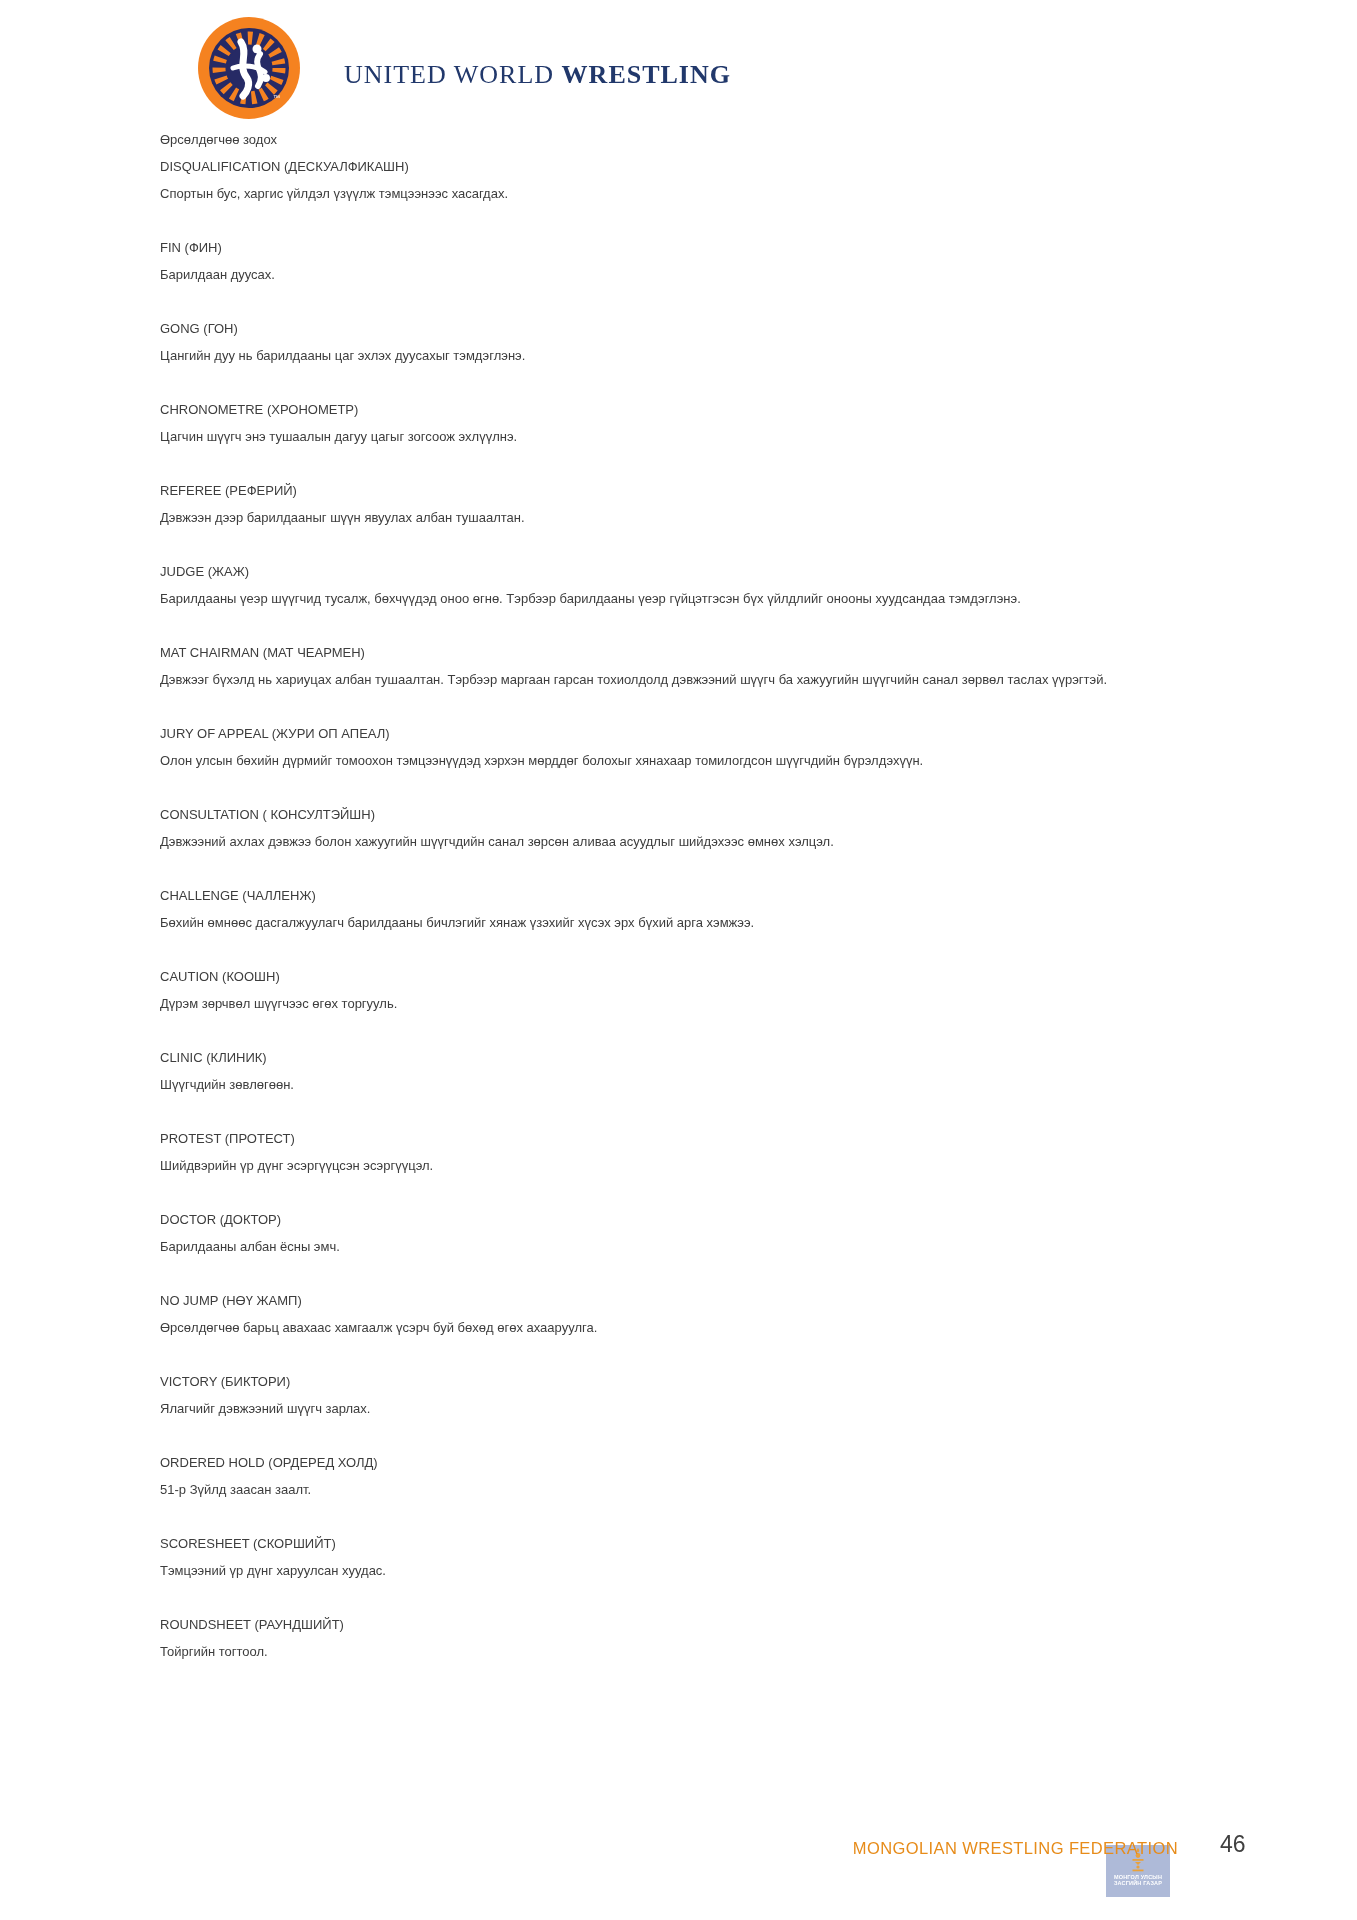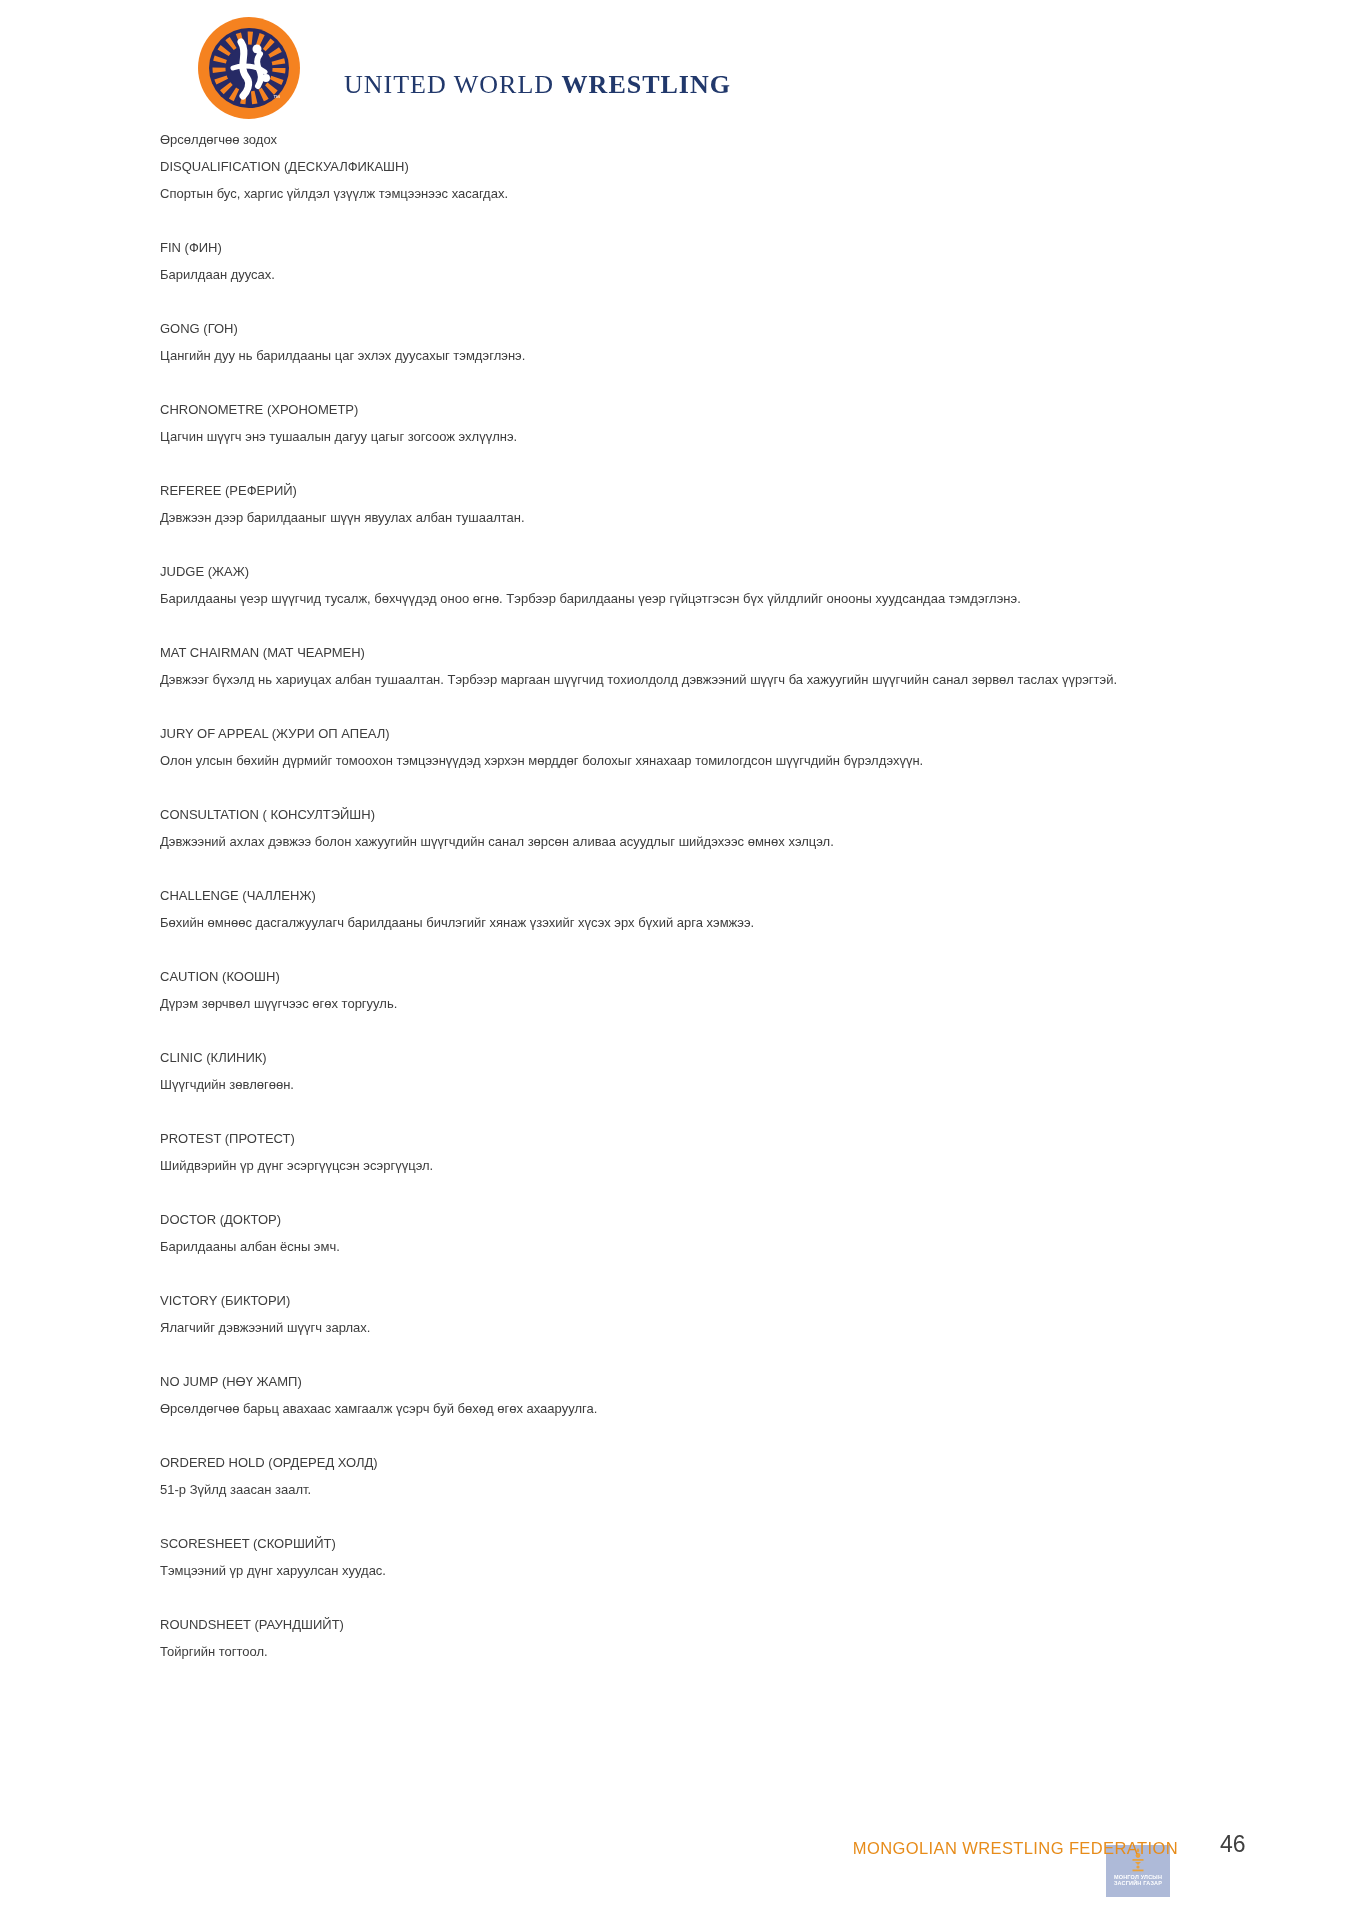--- a/index.html
+++ b/index.html
@@ -8,21 +8,21 @@
     width:1357px;height:1920px;
     background:#ffffff;
     margin:0 auto;
     overflow:hidden;
     font-family:"Liberation Sans", sans-serif;
     color:#3d3d3d;
   }
   
   .uww-logo{position:absolute;left:197px;top:16px;width:104px;height:104px;}
   .brand{
-    position:absolute;left:344px;top:70px;
+    position:absolute;left:344px;top:60px;
     font-family:"Liberation Serif", serif;
     font-size:26px;letter-spacing:1px;
     color:#21386b;white-space:nowrap;
   }
   .brand b{font-weight:bold;}
   
   .content{
     position:absolute;left:160px;top:126px;width:1038px;
     font-size:13px;line-height:27px;
   }
@@ -98,21 +98,21 @@
     <div class="entry">
       <p class="term">REFEREE (РЕФЕРИЙ)</p>
       <p class="def">Дэвжээн дээр барилдааныг шүүн явуулах албан тушаалтан.</p>
     </div>
     <div class="entry">
       <p class="term">JUDGE (ЖАЖ)</p>
       <p class="def justify">Барилдааны үеэр шүүгчид тусалж, бөхчүүдэд оноо өгнө. Тэрбээр барилдааны үеэр гүйцэтгэсэн бүх үйлдлийг онооны хуудсандаа тэмдэглэнэ.</p>
     </div>
     <div class="entry">
       <p class="term">MAT CHAIRMAN (МАТ ЧЕАРМЕН)</p>
-      <p class="def justify">Дэвжээг бүхэлд нь хариуцах албан тушаалтан. Тэрбээр маргаан шүүгчид тохиолдолд дэвжээний шүүгч ба хажуугийн шүүгчийн санал зөрвөл таслах үүрэгтэй.</p>
+      <p class="def justify">Дэвжээг бүхэлд нь хариуцах албан тушаалтан. Тэрбээр маргаан гарсан тохиолдолд дэвжээний шүүгч ба хажуугийн шүүгчийн санал зөрвөл таслах үүрэгтэй.</p>
     </div>
     <div class="entry">
       <p class="term">JURY OF APPEAL (ЖУРИ ОП АПЕАЛ)</p>
       <p class="def justify">Олон улсын бөхийн дүрмийг томоохон тэмцээнүүдэд хэрхэн мөрддөг болохыг хянахаар томилогдсон шүүгчдийн бүрэлдэхүүн.</p>
     </div>
     <div class="entry">
       <p class="term">CONSULTATION ( КОНСУЛТЭЙШН)</p>
       <p class="def justify">Дэвжээний ахлах дэвжээ болон хажуугийн шүүгчдийн санал зөрсөн аливаа асуудлыг шийдэхээс өмнөх хэлцэл.</p>
     </div>
     <div class="entry">
@@ -129,26 +129,26 @@
     </div>
     <div class="entry gap-before">
       <p class="term">PROTEST (ПРОТЕСТ)</p>
       <p class="def">Шийдвэрийн үр дүнг  эсэргүүцсэн эсэргүүцэл.</p>
     </div>
     <div class="entry">
       <p class="term">DOCTOR (ДОКТОР)</p>
       <p class="def">Барилдааны албан ёсны эмч.</p>
     </div>
     <div class="entry">
+      <p class="term">NO JUMP (НӨҮ ЖАМП)</p>
+      <p class="def">Өрсөлдөгчөө барьц авахаас хамгаалж үсэрч буй бөхөд өгөх ахааруулга.</p>
+    </div>
+    <div class="entry">
       <p class="term">VICTORY (БИКТОРИ)</p>
       <p class="def">Ялагчийг дэвжээний шүүгч зарлах.</p>
-    </div>
-    <div class="entry">
-      <p class="term">NO JUMP (НӨҮ ЖАМП)</p>
-      <p class="def">Өрсөлдөгчөө барьц авахаас хамгаалж үсэрч буй бөхөд өгөх ахааруулга.</p>
     </div>
     <div class="entry">
       <p class="term">ORDERED HOLD (ОРДЕРЕД ХОЛД)</p>
       <p class="def">51-р Зүйлд заасан заалт.</p>
     </div>
     <div class="entry">
       <p class="term">SCORESHEET (СКОРШИЙТ)</p>
       <p class="def">Тэмцээний үр дүнг харуулсан хуудас.</p>
     </div>
     <div class="entry">

